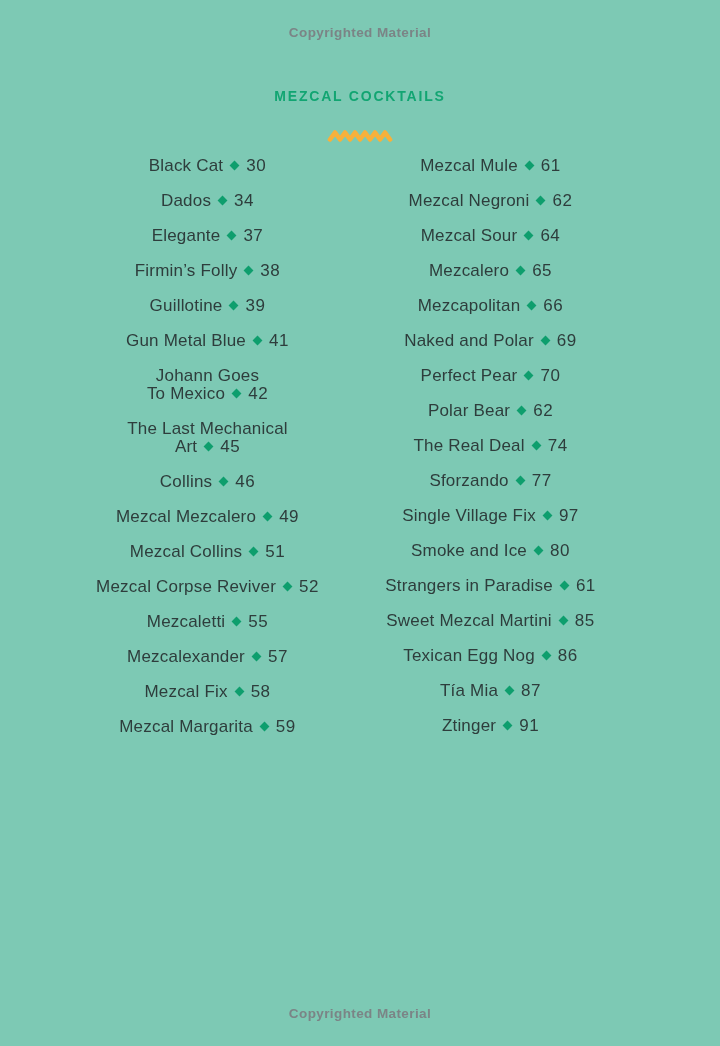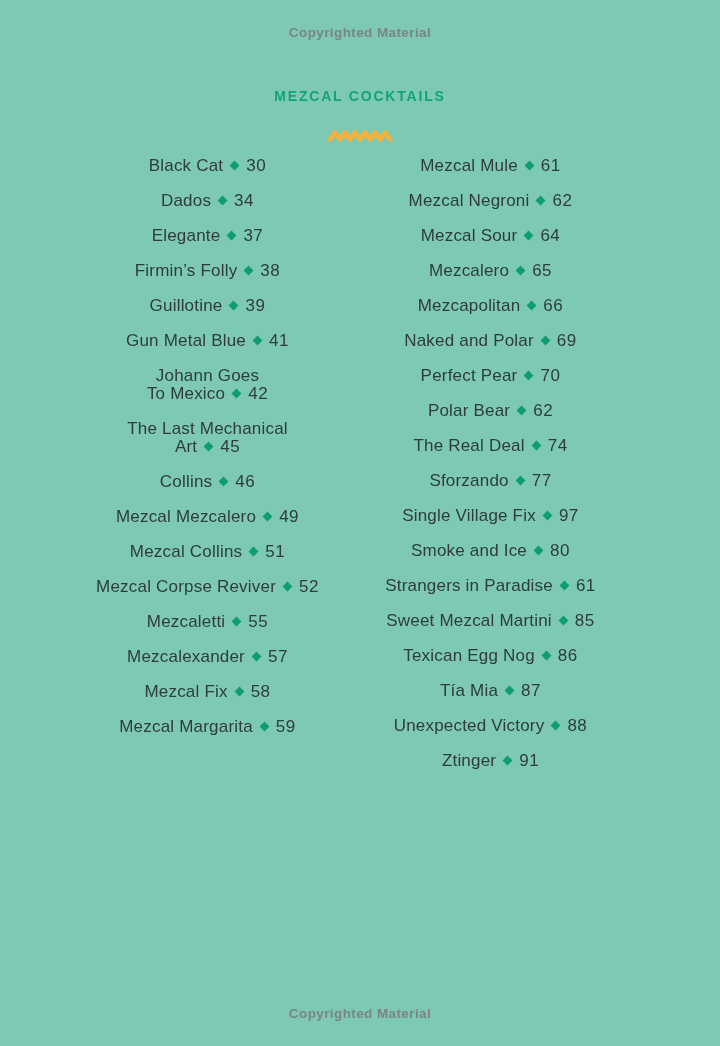--- a/index.html
+++ b/index.html
@@ -148,18 +148,17 @@
   <div class="entry"><span class="entry-name">Smoke and Ice</span><span class="diamond"></span><span class="entry-page">80</span></div>
 
   <div class="entry"><span class="entry-name">Strangers in Paradise</span><span class="diamond"></span><span class="entry-page">61</span></div>
 
   <div class="entry"><span class="entry-name">Sweet Mezcal Martini</span><span class="diamond"></span><span class="entry-page">85</span></div>
 
   <div class="entry"><span class="entry-name">Texican Egg Nog</span><span class="diamond"></span><span class="entry-page">86</span></div>
 
   <div class="entry"><span class="entry-name">Tía Mia</span><span class="diamond"></span><span class="entry-page">87</span></div>
 
-  <div class="entry"><span class="entry-name">Unexpected Victory</span><span class="diamond"></span><span class="entry-page">88</span></div>
 
   <div class="entry"><span class="entry-name">Ztinger</span><span class="diamond"></span><span class="entry-page">91</span></div>
 </div>
 
 <div class="copyright bottom">Copyrighted Material</div>
 
 </body></html>

